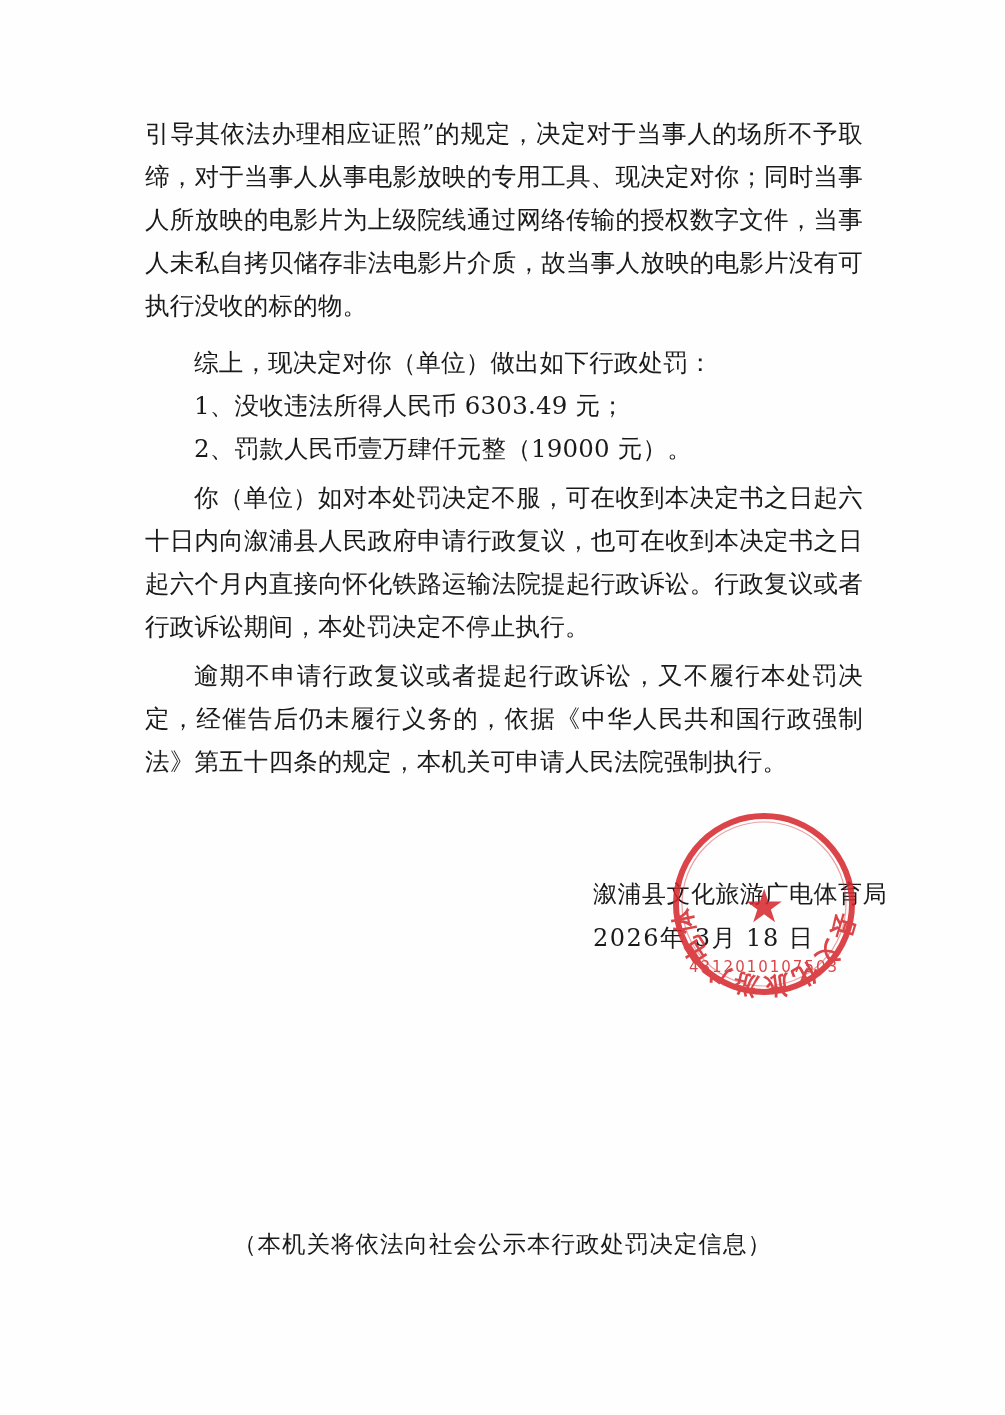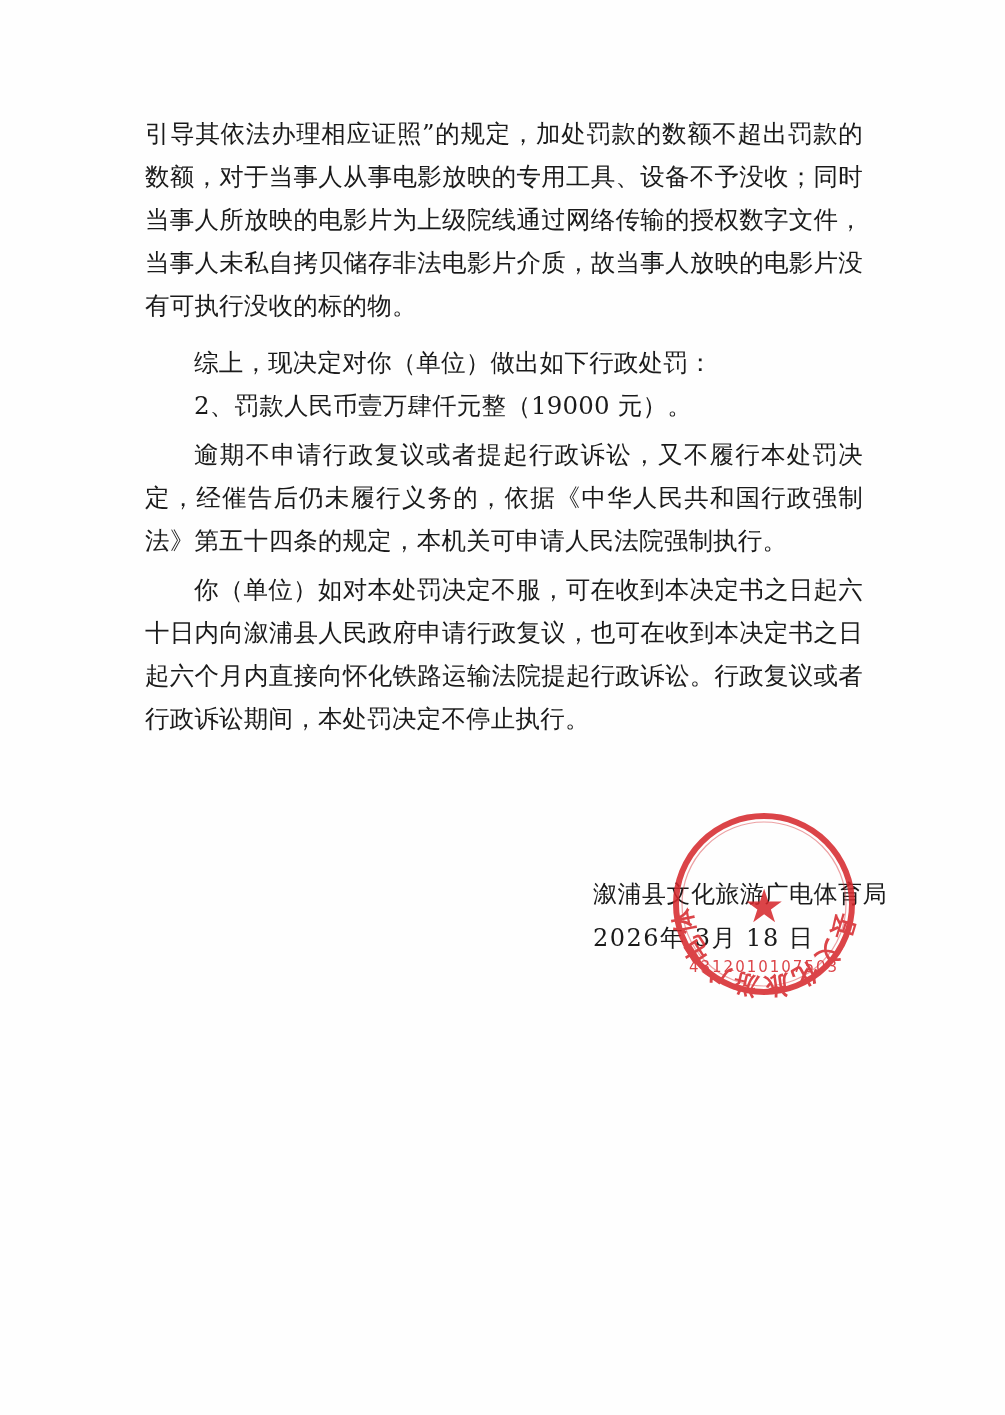--- a/index.html
+++ b/index.html
@@ -83,25 +83,26 @@
     letter-spacing: 1px;
     color: #1a1a1a;
   }
 </style>
 </head>
 <body>
 
 <div class="page">
 
   <div class="body-text">
-    <p class="para">引导其依法办理相应证照”的规定，加处罚款的数额不超出罚款的数额，对于当事人从事电影放映的专用工具、设备不予没收；同时当事人所放映的电影片为上级院线通过网络传输的授权数字文件，当事人未私自拷贝储存非法电影片介质，故当事人放映的电影片没有可执行没收的标的物。</p>
+    <p class="para">引导其依法办理相应证照”的规定，决定对于当事人的场所不予取缔，对于当事人从事电影放映的专用工具、现决定对你；同时当事人所放映的电影片为上级院线通过网络传输的授权数字文件，当事人未私自拷贝储存非法电影片介质，故当事人放映的电影片没有可执行没收的标的物。</p>
     <p class="para indent gap-sm">综上，现决定对你（单位）做出如下行政处罚：</p>
+    <p class="para indent">1、没收违法所得人民币 6303.49 元；</p>
     <p class="para indent">2、罚款人民币壹万肆仟元整（19000 元）。</p>
+    <p class="para indent gap-md">你（单位）如对本处罚决定不服，可在收到本决定书之日起六十日内向溆浦县人民政府申请行政复议，也可在收到本决定书之日起六个月内直接向怀化铁路运输法院提起行政诉讼。行政复议或者行政诉讼期间，本处罚决定不停止执行。</p>
     <p class="para indent gap-md">逾期不申请行政复议或者提起行政诉讼，又不履行本处罚决定，经催告后仍未履行义务的，依据《中华人民共和国行政强制法》第五十四条的规定，本机关可申请人民法院强制执行。</p>
-    <p class="para indent gap-md">你（单位）如对本处罚决定不服，可在收到本决定书之日起六十日内向溆浦县人民政府申请行政复议，也可在收到本决定书之日起六个月内直接向怀化铁路运输法院提起行政诉讼。行政复议或者行政诉讼期间，本处罚决定不停止执行。</p>
   </div>
 
   <div class="sign-block">
     <div>溆浦县文化旅游广电体育局</div>
     <div class="sign-date">2026年 3月 18 日</div>
   </div>
 
   <div class="seal">
     <svg width="200" height="200" viewBox="0 0 200 200" xmlns="http://www.w3.org/2000/svg">
       <defs>
@@ -112,14 +113,15 @@
         <circle cx="100" cy="100" r="82" fill="none" stroke="#d6262b" stroke-width="1.2" opacity="0.5"></circle>
         <text font-family="'DejaVu Serif','Liberation Serif',serif" font-size="25" font-weight="bold" fill="#d6262b" letter-spacing="3">
           <textPath href="#sealArc" startOffset="50%" text-anchor="middle">溆浦县文化旅游广电体育局</textPath>
         </text>
         <text x="100" y="118" text-anchor="middle" font-size="46" fill="#d6262b">★</text>
         <text x="100" y="168" text-anchor="middle" font-family="'DejaVu Sans','Liberation Sans',sans-serif" font-size="15" fill="#d6262b" letter-spacing="2">4312010107503</text>
       </g>
     </svg>
   </div>
 
+  <div class="footer-note">（本机关将依法向社会公示本行政处罚决定信息）</div>
 
 </div>
 
 </body></html>

